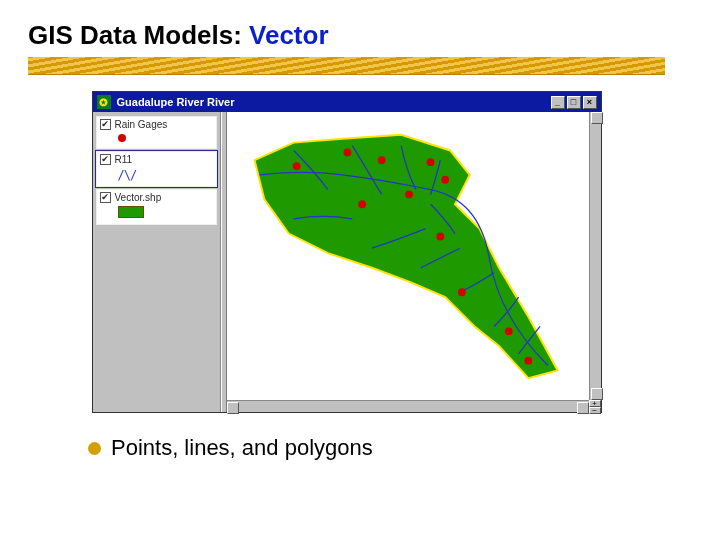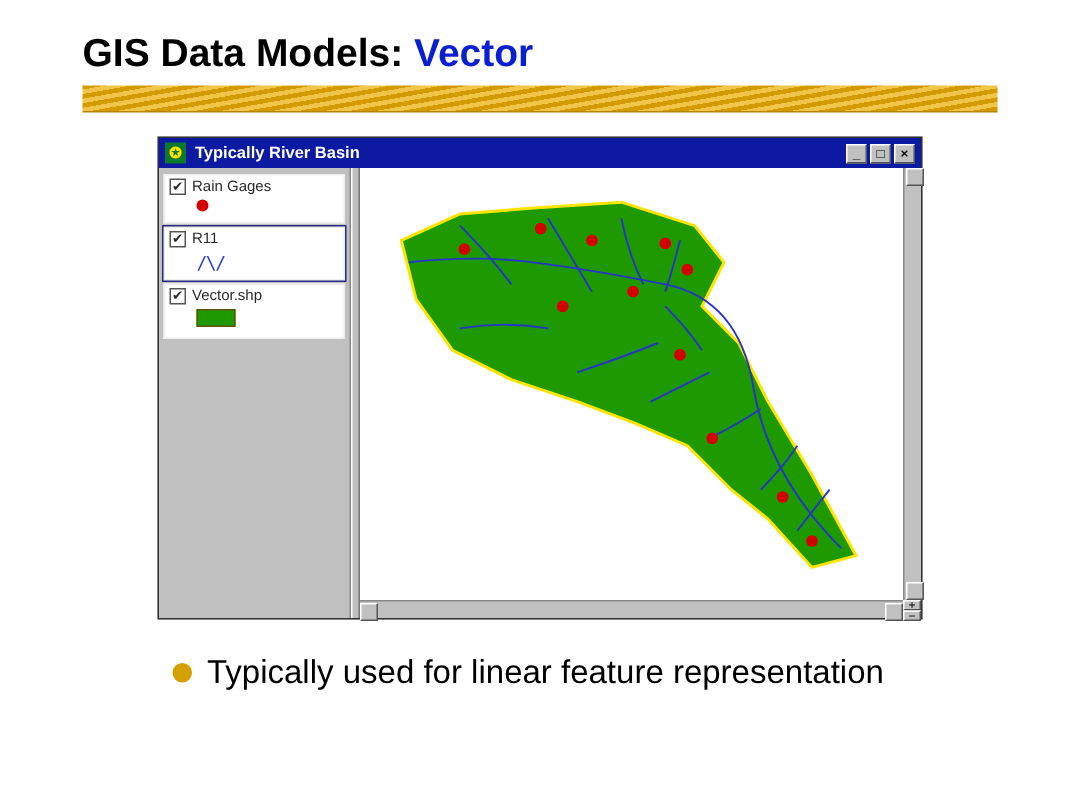--- a/index.html
+++ b/index.html
@@ -5,21 +5,21 @@
   * { box-sizing: border-box; }
   body {
     margin: 0;
     width: 720px;
     height: 540px;
     background: #fff;
     font-family: Arial, Helvetica, sans-serif;
     position: relative;
   }
   .slide {
-    padding: 20px 55px 0 55px;
+    padding: 20px 55px 0 28px;
   }
   .title {
     font-family: "Arial Black", Arial, sans-serif;
     font-weight: 900;
     font-size: 26px;
     color: #000;
     margin: 0 0 6px 0;
   }
   .title-accent { color: #0a1fd0; }
   .rule {
@@ -190,21 +190,21 @@
 
   <h1 class="title">
     <span>GIS Data Models:  </span><span class="title-accent">Vector</span>
   </h1>
   <div class="rule"></div>
 
   <div class="gis-window">
 
     <div class="titlebar">
       <span class="app-icon">✪</span>
-      <span>Typically River Basin</span>
+      <span>Guadalupe River River</span>
       <span class="spacer"></span>
       <span class="winbtn">_</span>
       <span class="winbtn">□</span>
       <span class="winbtn">×</span>
     </div>
 
     <div class="gis-body">
 
       <div class="toc">
 
@@ -281,17 +281,17 @@
           <div class="zbtn">−</div>
         </div>
       </div>
 
     </div>
   </div>
 
   <ul class="bullets">
     <li>
       <span class="bullet-dot"></span>
-      <span>Typically used for linear feature representation</span>
+      <span>Points, lines, and polygons</span>
     </li>
   </ul>
 
 </div>
 
 </body></html>

